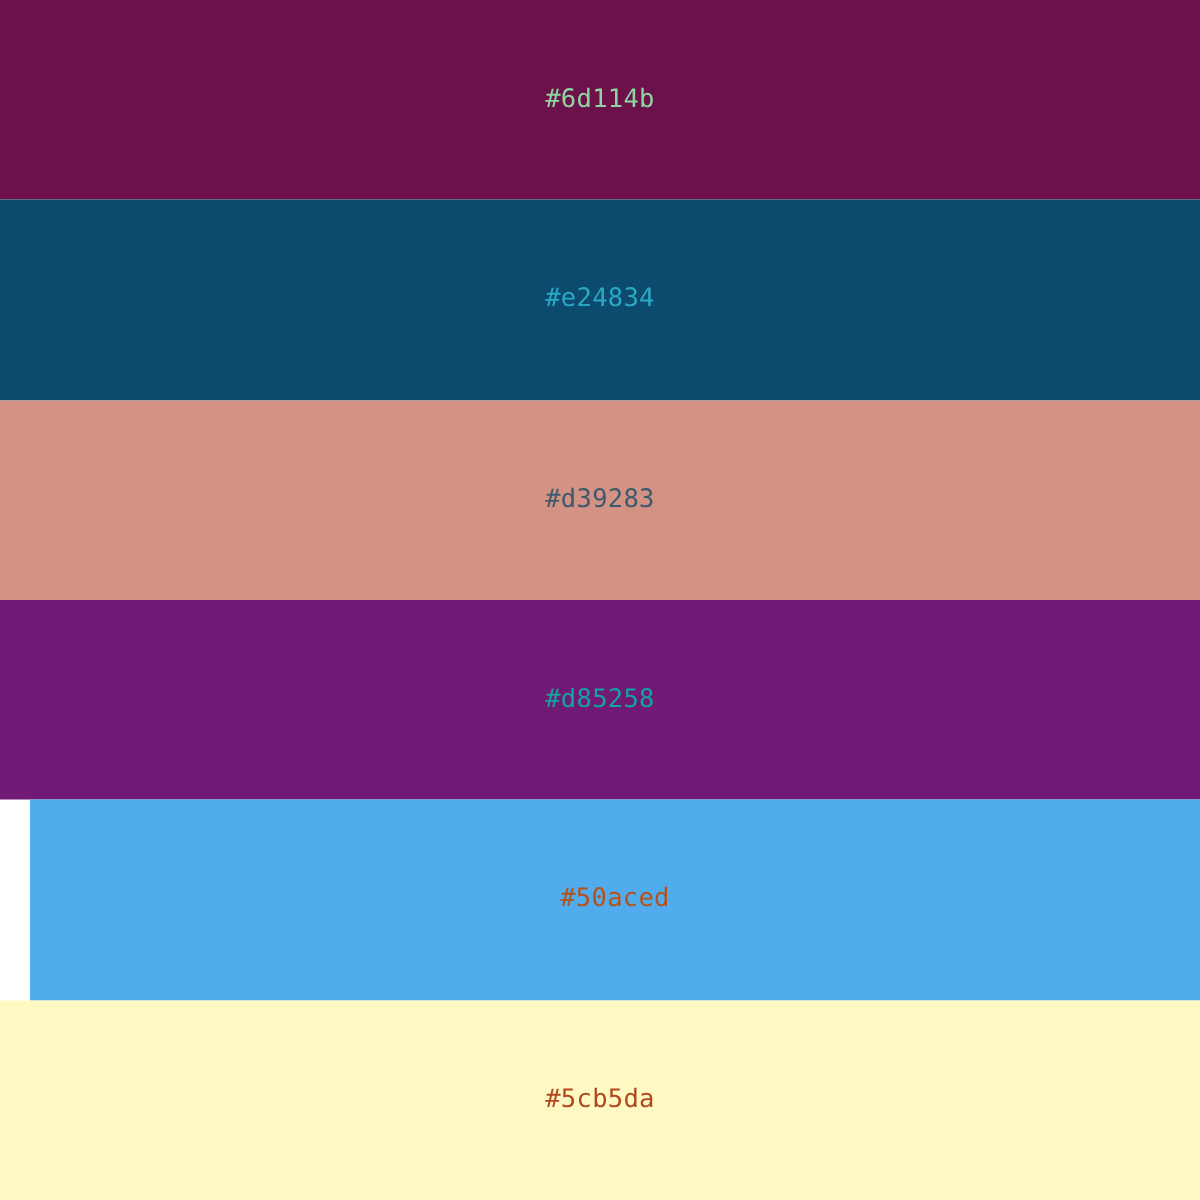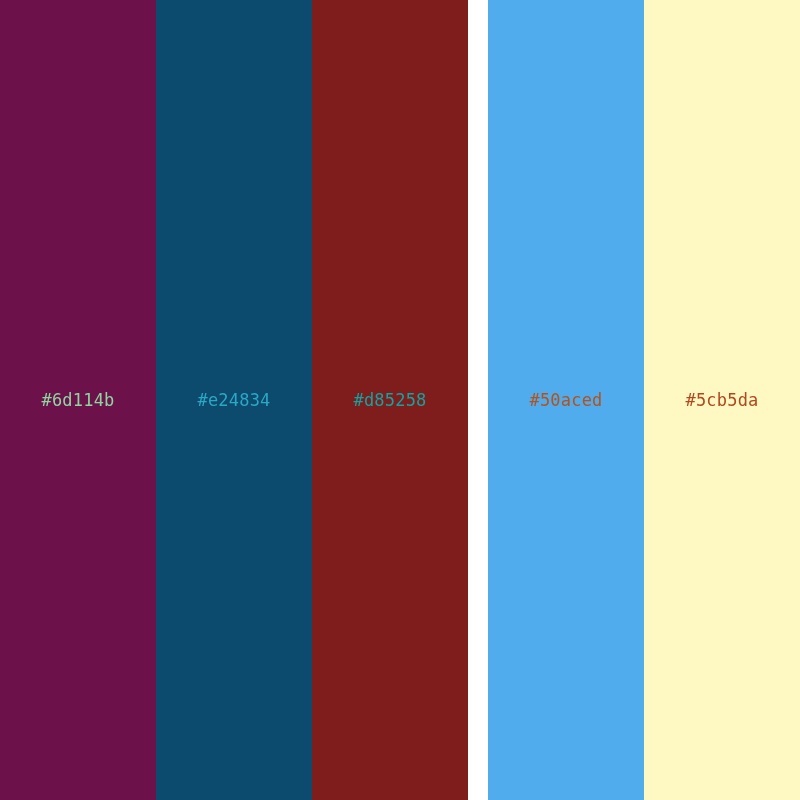--- a/index.html
+++ b/index.html
@@ -10,21 +10,21 @@
   }
 
   body {
     font-family: "DejaVu Sans Mono", "Liberation Mono", monospace;
   }
 
   #palette {
     width: 800px;
     height: 800px;
     display: flex;
-    flex-direction: row;
+    flex-direction: column;
     overflow: hidden;
   }
 
   .swatch {
     flex: 1 1 0;
     display: flex;
     align-items: center;
     justify-content: center;
     position: relative;
   }
@@ -45,22 +45,25 @@
 <div id="palette" style="width: 800px; height: 800px;">
 
   <div class="swatch" style="background: rgb(109, 17, 75);">
     <span class="swatch-label" style="color: rgb(142, 213, 162);">#6d114b</span>
   </div>
 
   <div class="swatch" style="background: #0c4a6e;">
     <span class="swatch-label" style="color: rgb(43, 168, 196);">#e24834</span>
   </div>
 
+  <div class="swatch" style="background: rgb(211, 146, 131);">
+    <span class="swatch-label" style="color: rgb(61, 90, 108);">#d39283</span>
+  </div>
 
-  <div class="swatch" style="background: #7f1d1d;">
+  <div class="swatch" style="background: #701a75;">
     <span class="swatch-label" style="color: rgb(19, 163, 160);">#d85258</span>
   </div>
 
   <div class="swatch" style="background: rgb(80, 172, 237); margin-left: 20px;">
     <span class="swatch-label" style="color: rgb(181, 82, 26);">#50aced</span>
   </div>
 
   <div class="swatch" style="background: #fef9c3;">
     <span class="swatch-label" style="color: rgb(177, 72, 31);">#5cb5da</span>
   </div>

